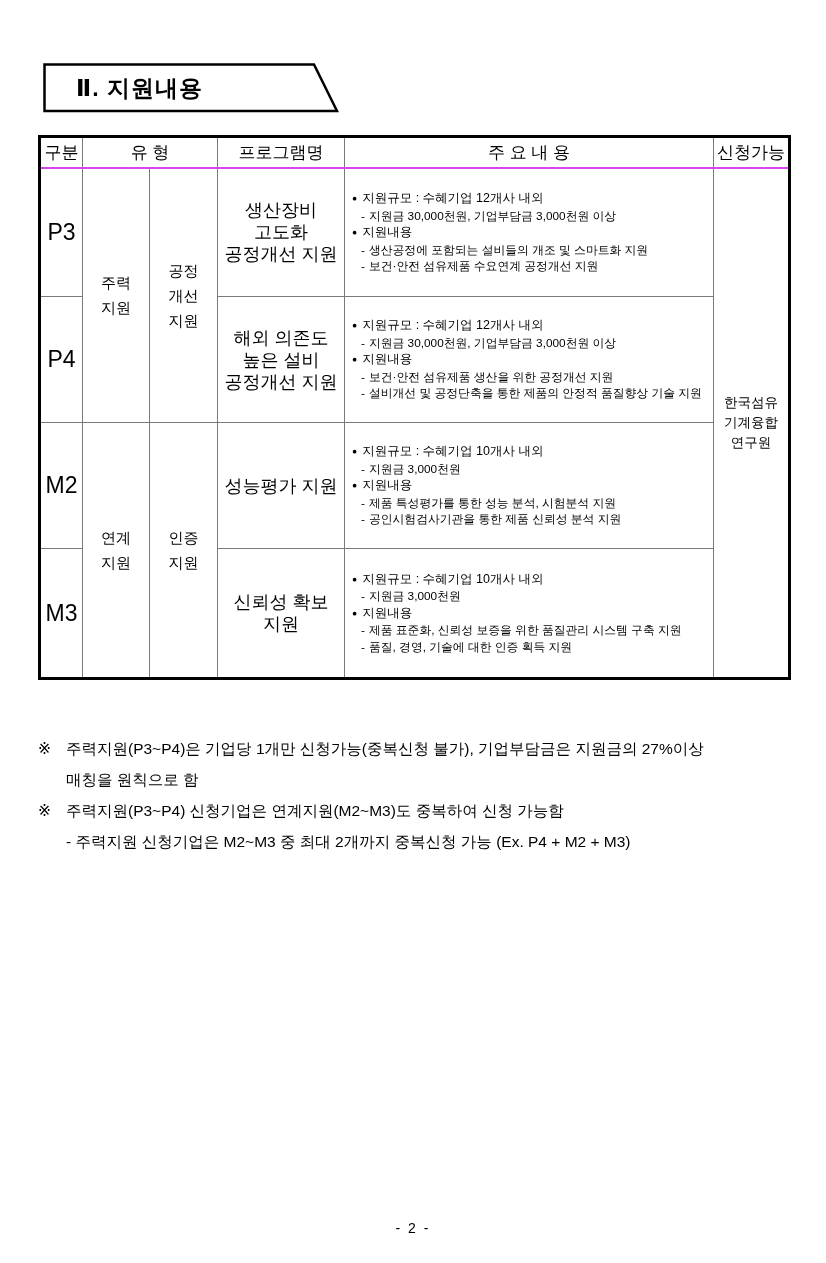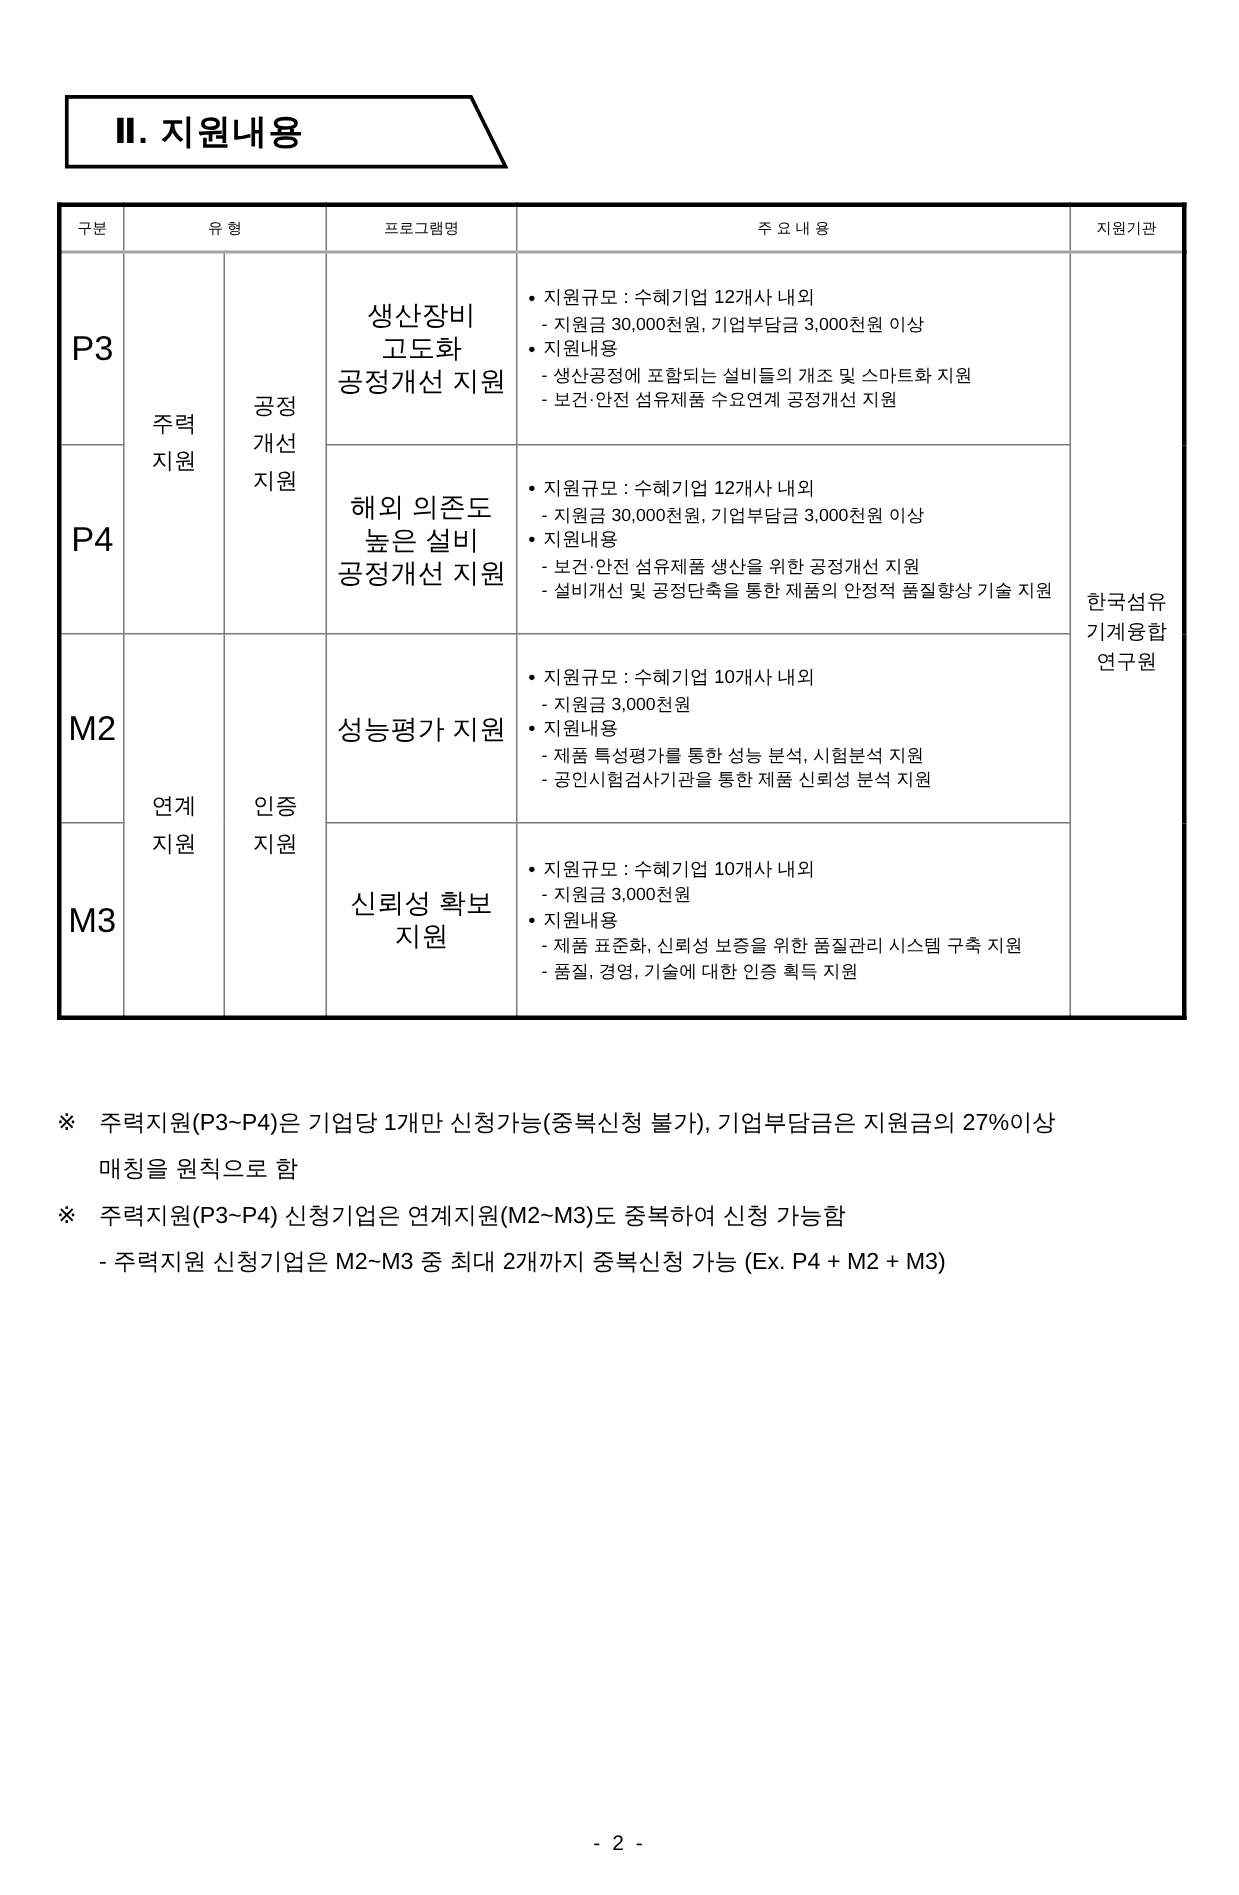--- a/index.html
+++ b/index.html
@@ -31,33 +31,33 @@
     width: 750px;
     border: 3px solid #000;
   }
   table.support th, table.support td {
     border: 1px solid #7a7a7a;
     vertical-align: middle;
     text-align: center;
     overflow: hidden;
   }
   table.support thead th {
-    height: 31px; font-size: 10px; font-weight: normal;
-    border-bottom: 2px solid #a3a3a3;
+    height: 31px; font-size: 17px; font-weight: normal;
+    border-bottom: 2px solid #d946ef;
     background: #ffffff;
   }
   td.cell-id { font-size: 23px; }
   td.cell-group, td.cell-subgroup {
     font-size: 15px; line-height: 25px; white-space: pre-line;
   }
   td.cell-program {
     font-size: 18px; line-height: 22px; white-space: pre-line;
   }
   td.cell-agency {
-    font-size: 13.5px; line-height: 20px; white-space: pre-line; font-family: Liberation Mono, monospace;
+    font-size: 13.5px; line-height: 20px; white-space: pre-line;
   }
   td.cell-content { text-align: left; padding: 8px 4px 8px 7px; }
   .cline {
     display: flex; align-items: baseline;
     font-size: 12.5px; line-height: 16.5px; white-space: nowrap;
   }
   .cline .marker { flex: none; }
   .cline.bullet .marker { font-size: 8.5px; margin-right: 5px; position: relative; top: -1px; }
   .cline.dash { padding-left: 9px; font-size: 11.8px; }
   .cline.dash .marker { margin-right: 4px; }
@@ -95,21 +95,21 @@
       <col style="width:127px">
         <col style="width:369px">
         <col style="width:76px">
     </colgroup>
     <thead>
       <tr>
         <th>구분</th>
         <th colspan="2">유 형</th>
         <th>프로그램명</th>
         <th>주 요 내 용</th>
-        <th>지원기관</th>
+        <th>신청가능</th>
       </tr>
     </thead>
     <tbody>
 
       <tr style="height:129px">
         <td class="cell-id">P3</td>
         <td class="cell-group" rowspan="2">주력
 지원</td>
         <td class="cell-subgroup" rowspan="2">공정
 개선

